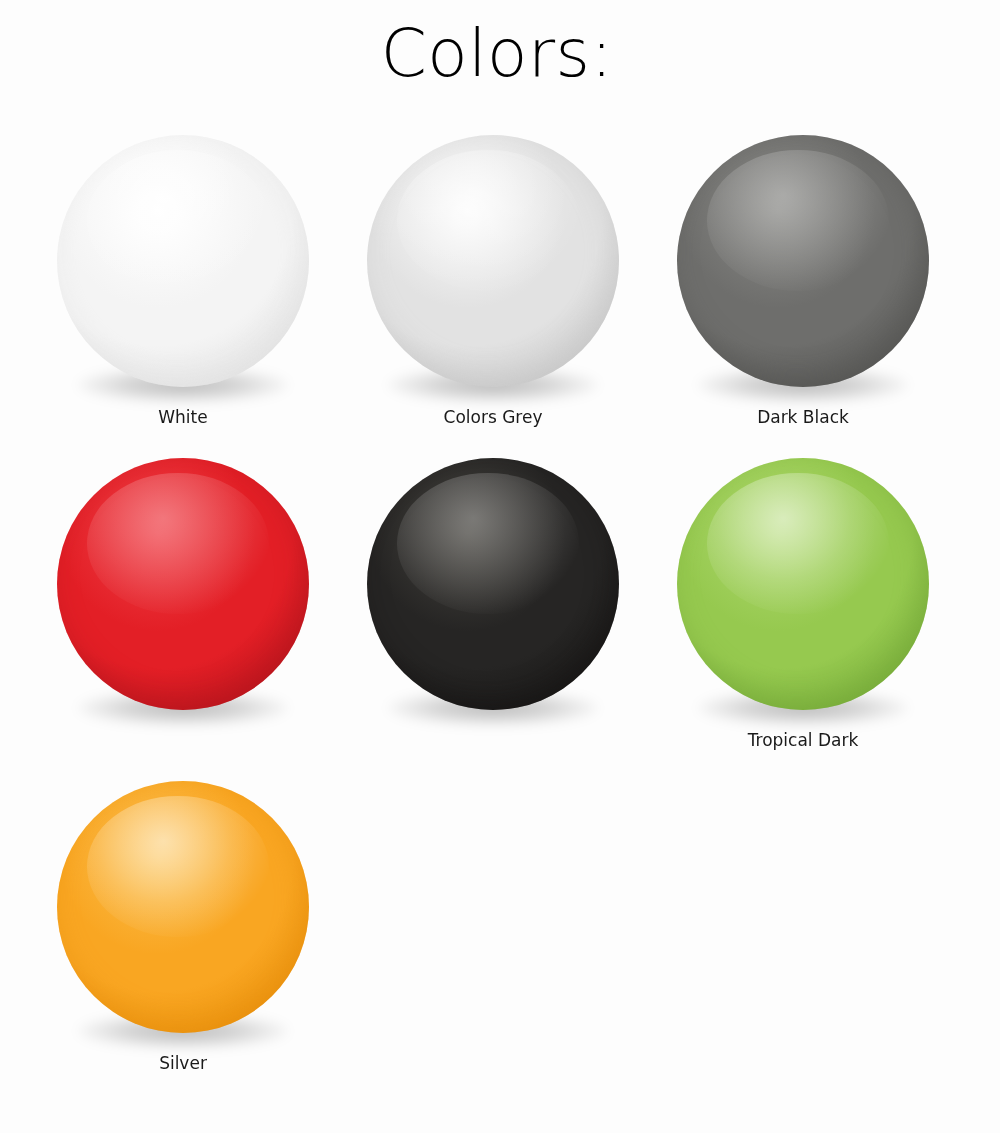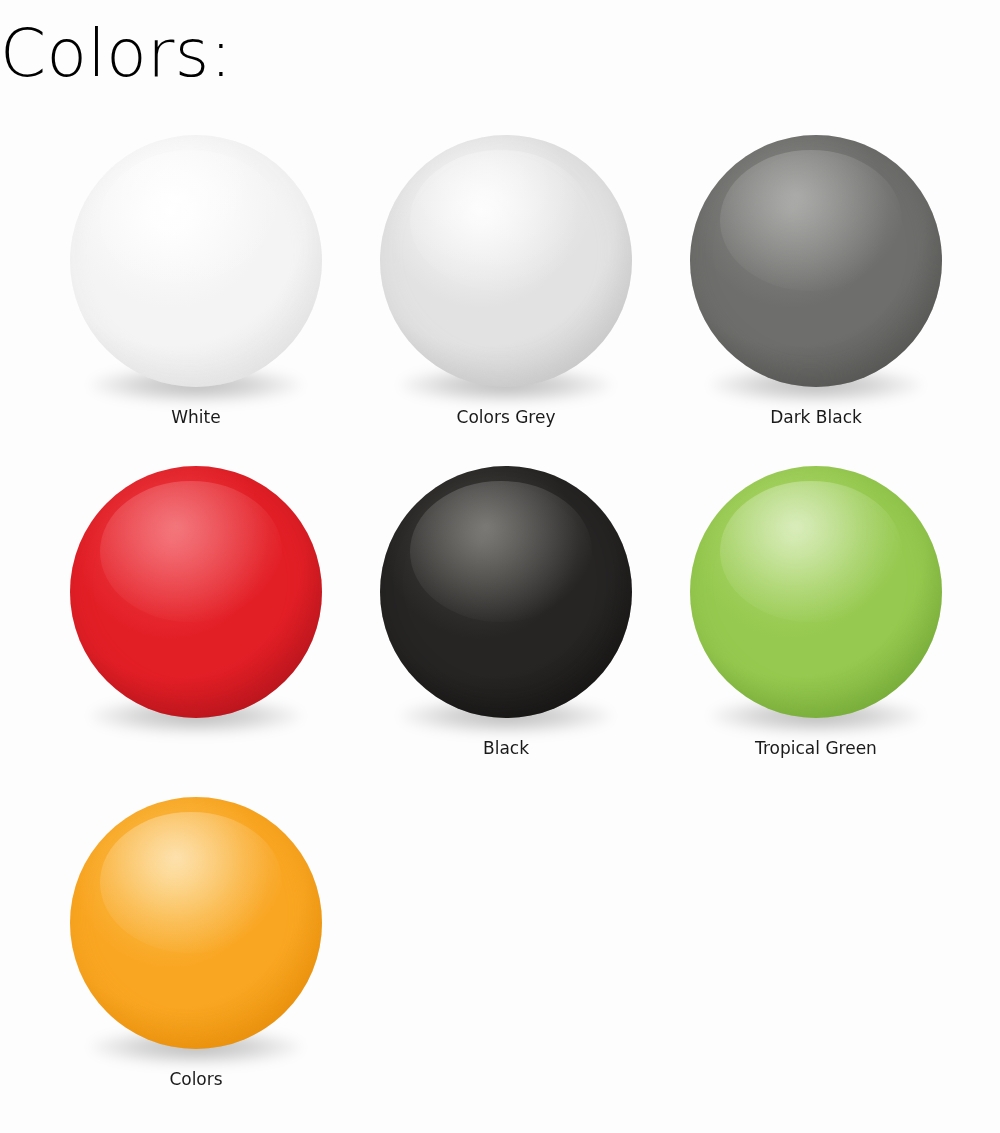--- a/index.html
+++ b/index.html
@@ -20,39 +20,40 @@
     height: 1133px;
     position: relative;
     background: #fdfdfd;
   }
 
   .page-title {
     position: absolute;
     top: 18px;
     left: 0;
     width: 994px;
+    text-align: center;
     font-size: 66px;
     font-weight: 300;
     letter-spacing: 0.5px;
     color: #000000;
     line-height: 1.1;
     font-family: "DejaVu Sans", "Liberation Sans", sans-serif;
   }
 
   .swatch-grid {
     position: absolute;
     top: 135px;
     left: 0;
     width: 1000px;
     display: grid;
     grid-template-columns: repeat(3, 310px);
     justify-content: start;
-    padding-left: 61px;
+    padding-left: 48px;
     box-sizing: border-box;
-    row-gap: 8px;
+    row-gap: 0;
   }
 
   .swatch-cell {
     width: 310px;
     height: 323px;
     position: relative;
     display: flex;
     flex-direction: column;
     align-items: flex-start;
   }
@@ -160,36 +161,35 @@
         <div class="sphere-shadow"></div>
         <div class="sphere" style="background: radial-gradient(circle at 40% 30%, rgb(239, 64, 72) 0%, rgb(227, 31, 38) 42%, rgb(227, 31, 38) 58%, rgb(196, 23, 31) 80%, rgb(169, 19, 28) 100%); box-shadow: rgba(169, 19, 28, 0.4) -6px -10px 26px inset;"></div>
       </div>
     </div>
 
     <div class="swatch-cell">
       <div class="sphere-wrap">
         <div class="sphere-shadow"></div>
         <div class="sphere" style="background: radial-gradient(circle at 40% 30%, rgb(70, 68, 63) 0%, rgb(38, 37, 36) 42%, rgb(38, 37, 36) 58%, rgb(27, 26, 25) 80%, rgb(19, 18, 17) 100%); box-shadow: rgba(19, 18, 17, 0.4) -6px -10px 26px inset;"></div>
       </div>
-      <div class="swatch-label">Black</div>
     </div>
 
     <div class="swatch-cell">
       <div class="sphere-wrap">
         <div class="sphere-shadow"></div>
         <div class="sphere light" style="background: radial-gradient(circle at 40% 30%, rgb(174, 216, 110) 0%, rgb(150, 201, 79) 42%, rgb(150, 201, 79) 58%, rgb(127, 180, 64) 80%, rgb(109, 160, 51) 100%); box-shadow: rgba(109, 160, 51, 0.4) -6px -10px 26px inset;"></div>
       </div>
-      <div class="swatch-label">Tropical Green</div>
+      <div class="swatch-label">Tropical Dark</div>
     </div>
 
     <div class="swatch-cell">
       <div class="sphere-wrap">
         <div class="sphere-shadow"></div>
         <div class="sphere light" style="background: radial-gradient(circle at 40% 30%, rgb(251, 192, 79) 0%, rgb(249, 166, 34) 42%, rgb(249, 166, 34) 58%, rgb(238, 151, 18) 80%, rgb(224, 135, 8) 100%); box-shadow: rgba(224, 135, 8, 0.4) -6px -10px 26px inset;"></div>
       </div>
-      <div class="swatch-label">Colors</div>
+      <div class="swatch-label">Silver</div>
     </div>
 
     <div class="swatch-cell empty"></div>
     <div class="swatch-cell empty"></div>
 
   </div>
 </div>
 
 </body></html>

